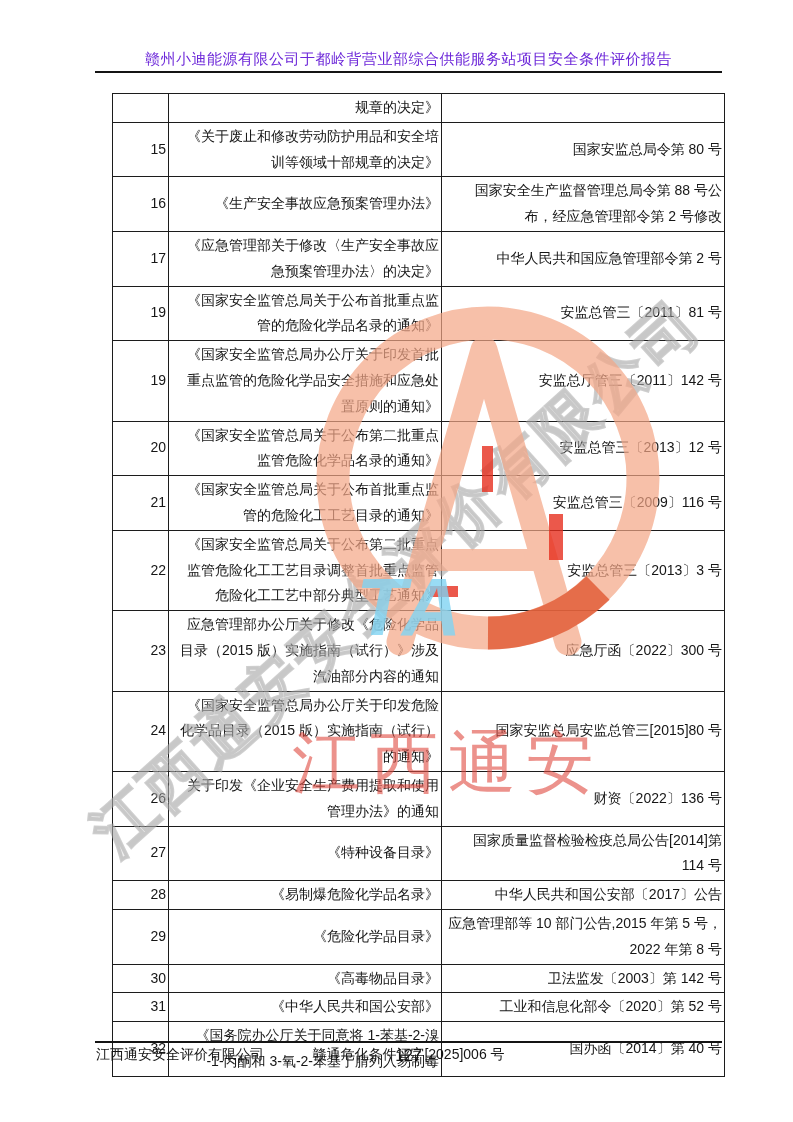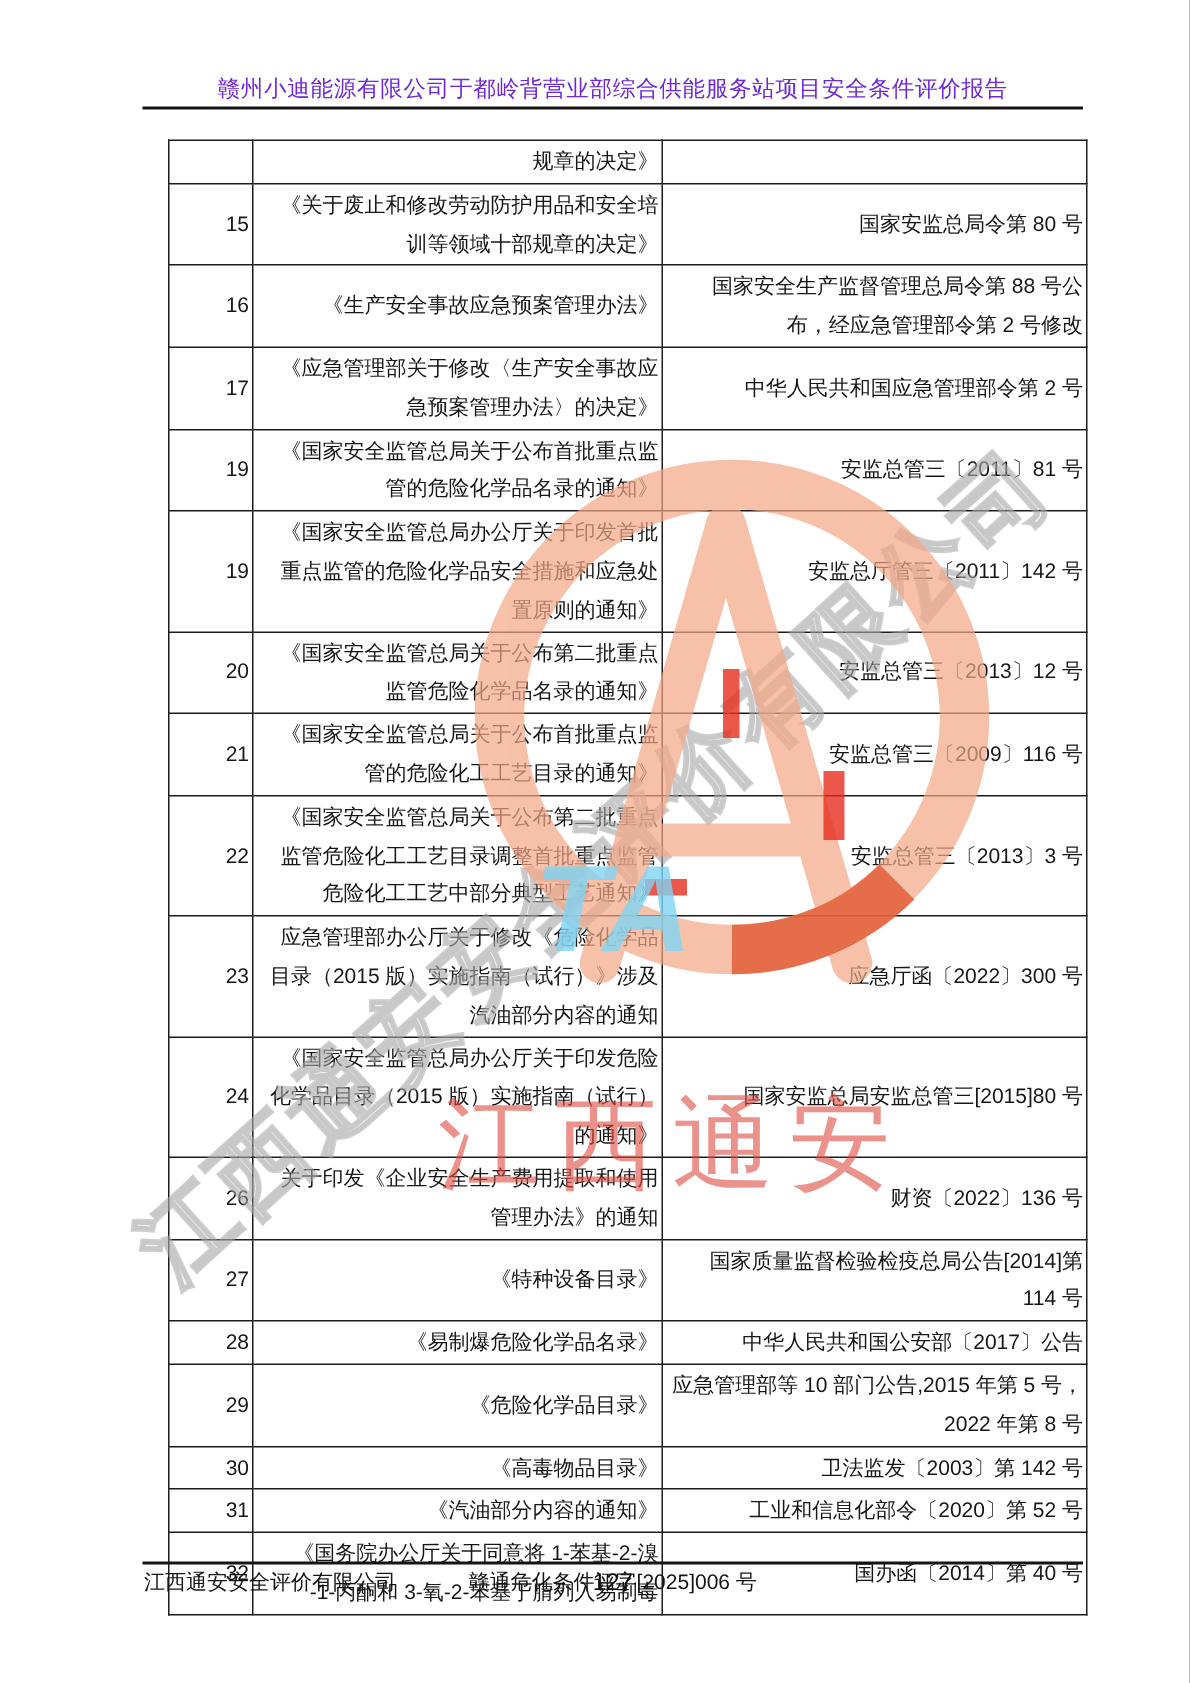--- a/index.html
+++ b/index.html
@@ -154,21 +154,21 @@
           <td class="c-doc">应急管理部等 10 部门公告,2015 年第 5 号，
 2022 年第 8 号</td>
         </tr>
         <tr>
           <td class="c-num">30</td>
           <td class="c-name">《高毒物品目录》</td>
           <td class="c-doc">卫法监发〔2003〕第 142 号</td>
         </tr>
         <tr>
           <td class="c-num">31</td>
-          <td class="c-name">《汽油部分内容的通知》</td>
+          <td class="c-name">《中华人民共和国公安部》</td>
           <td class="c-doc">工业和信息化部令〔2020〕第 52 号</td>
         </tr>
         <tr>
           <td class="c-num">32</td>
           <td class="c-name">《国务院办公厅关于同意将 1-苯基-2-溴
 -1-丙酮和 3-氧-2-苯基丁腈列入易制毒</td>
           <td class="c-doc">国办函〔2014〕第 40 号</td>
         </tr>
       </tbody>
   </table>

